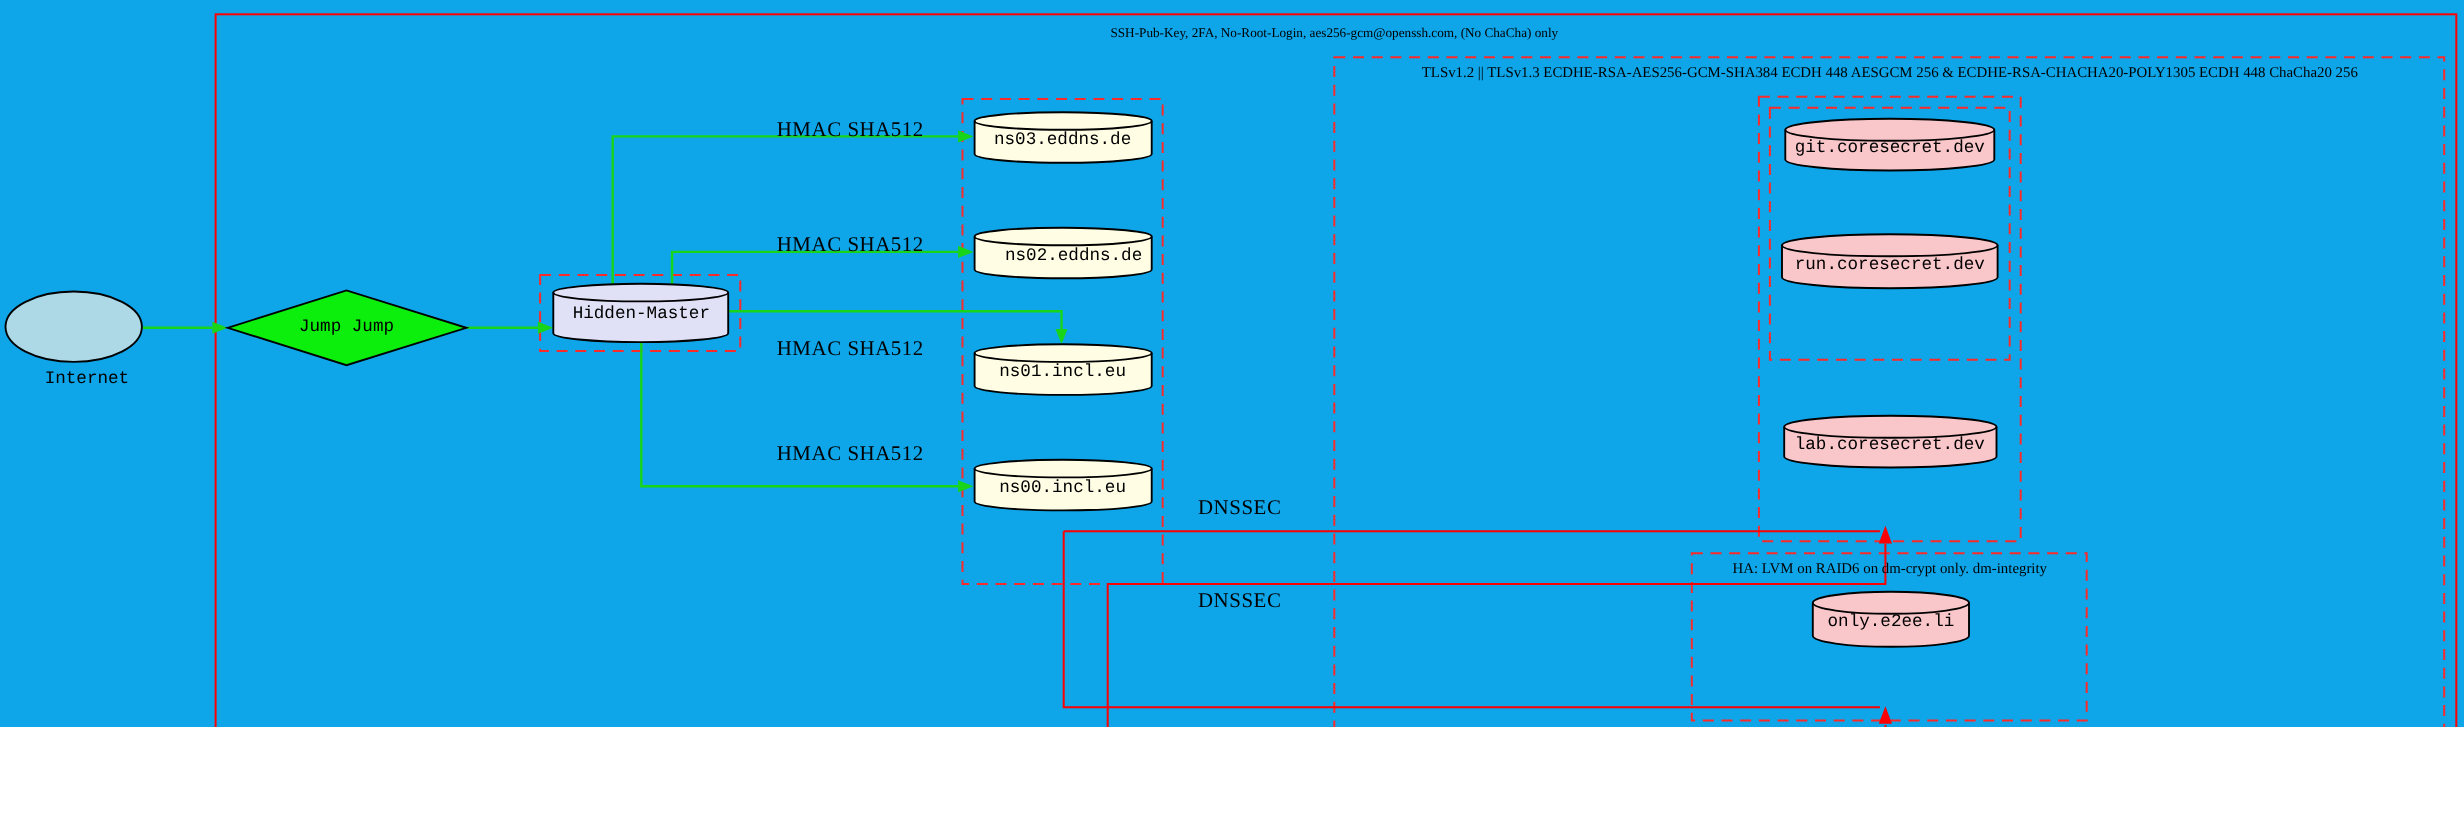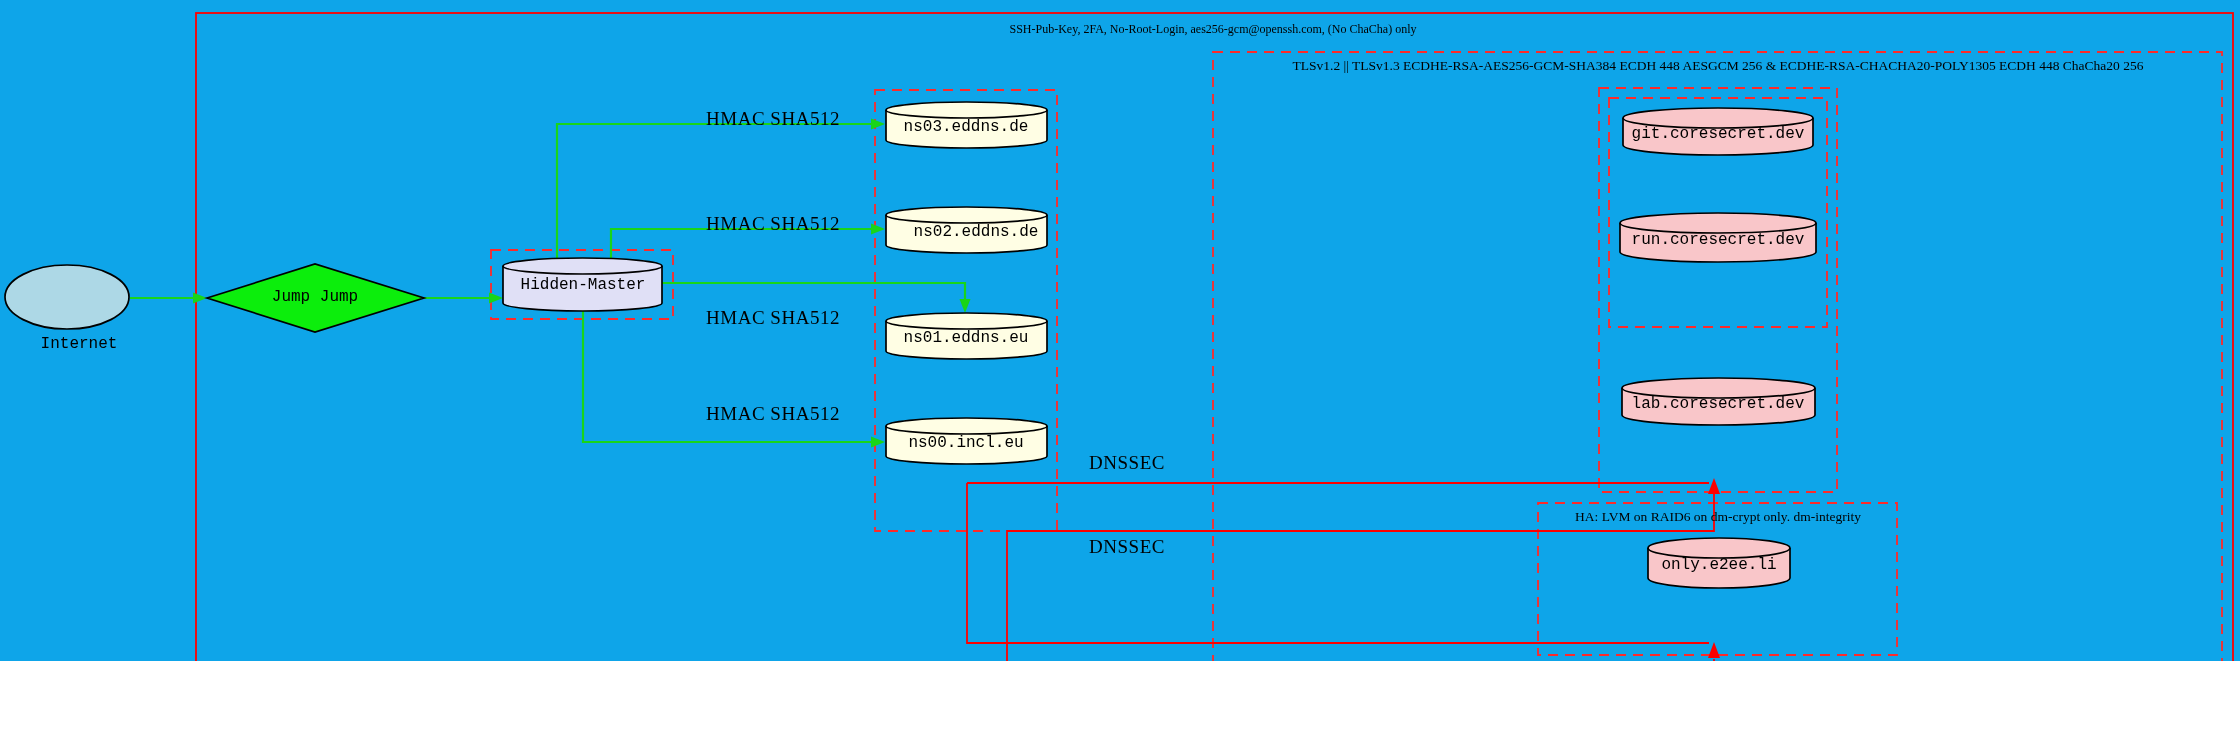--- a/index.html
+++ b/index.html
@@ -126,21 +126,21 @@
 
   <div class="lbl serif edge" style="left:1127px;top:463px;">DNSSEC</div>
   <div class="lbl serif edge" style="left:1127px;top:547px;">DNSSEC</div>
 
   <div class="lbl sans" style="left:79px;top:297px;margin-top:48px;">Internet</div>
   <div class="lbl sans" style="left:315px;top:298px;">Jump Jump</div>
   <div class="lbl sans" style="left:583px;top:286px;">Hidden-Master</div>
 
   <div class="lbl sans" style="left:966px;top:128px;">ns03.eddns.de</div>
   <div class="lbl sans" style="left:966px;top:233px;margin-left:10px;">ns02.eddns.de</div>
-  <div class="lbl sans" style="left:966px;top:339px;">ns01.eddns.eu</div>
+  <div class="lbl sans" style="left:966px;top:339px;">ns01.incl.eu</div>
   <div class="lbl sans" style="left:966px;top:444px;">ns00.incl.eu</div>
 
   <div class="lbl sans" style="left:1718px;top:135px;">git.coresecret.dev</div>
   <div class="lbl sans" style="left:1718px;top:241px;">run.coresecret.dev</div>
   <div class="lbl sans" style="left:1718px;top:405px;">lab.coresecret.dev</div>
   <div class="lbl sans" style="left:1719px;top:566px;">only.e2ee.li</div>
 
   <div class="lbl sans" style="left:967px;top:692px;">TLS/HTTPS</div>
 </div>
 

